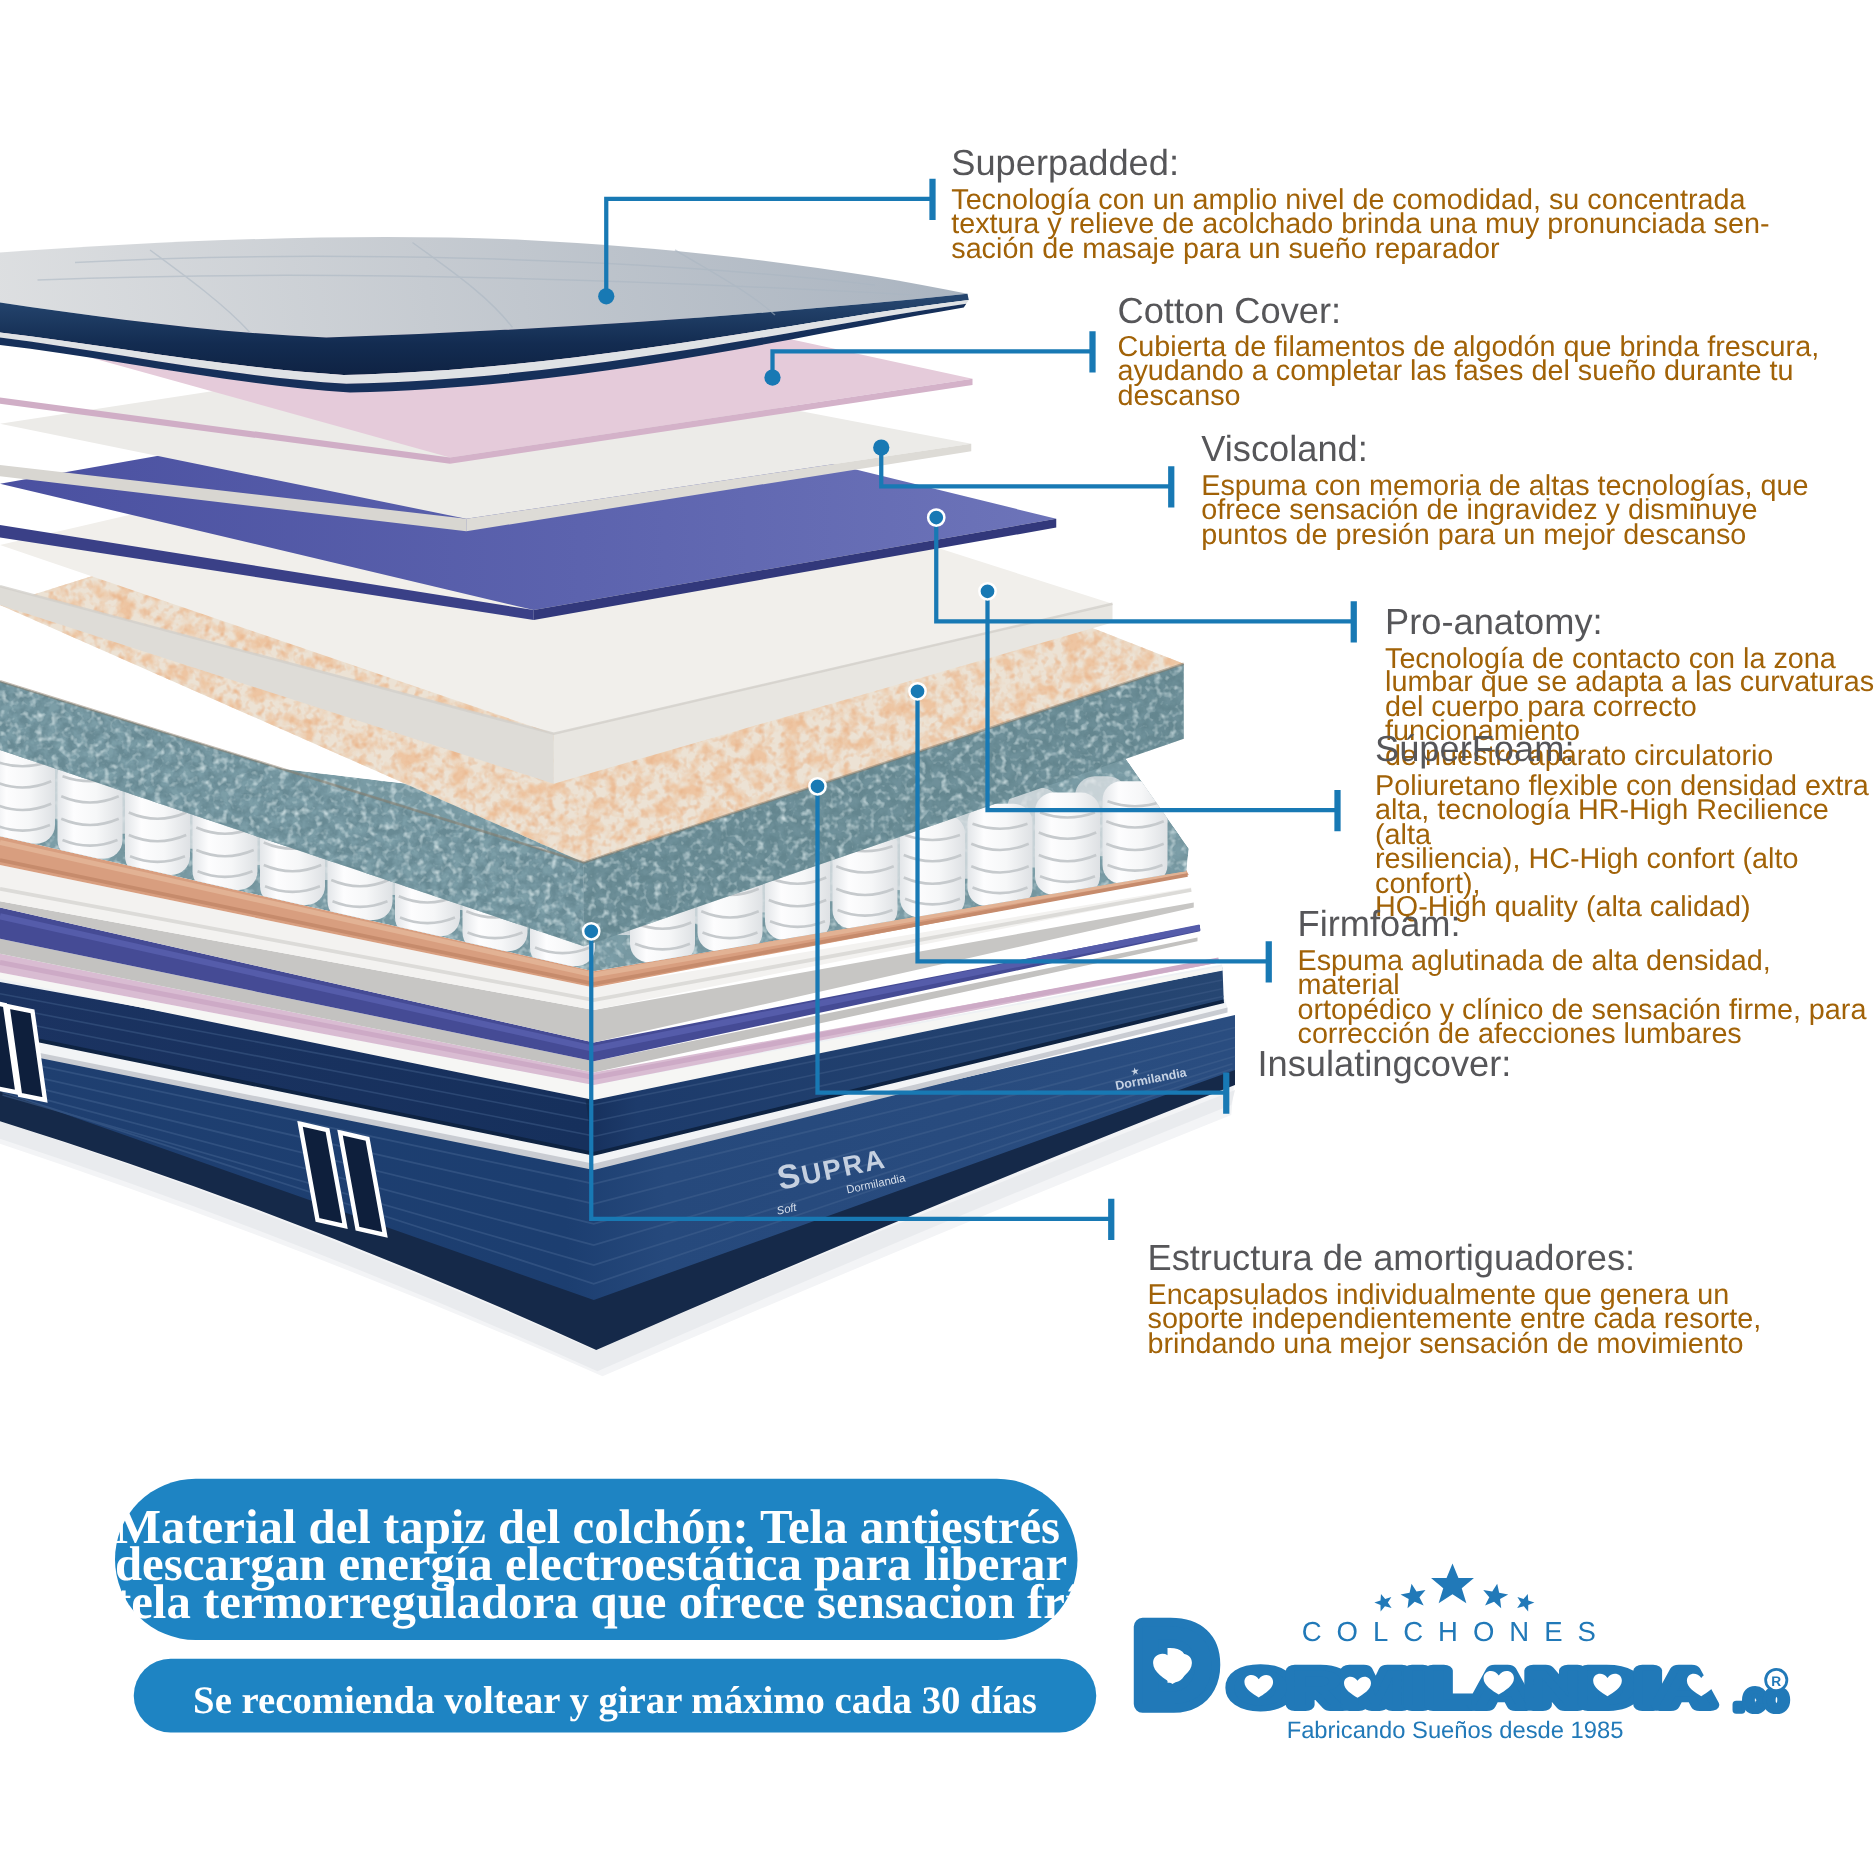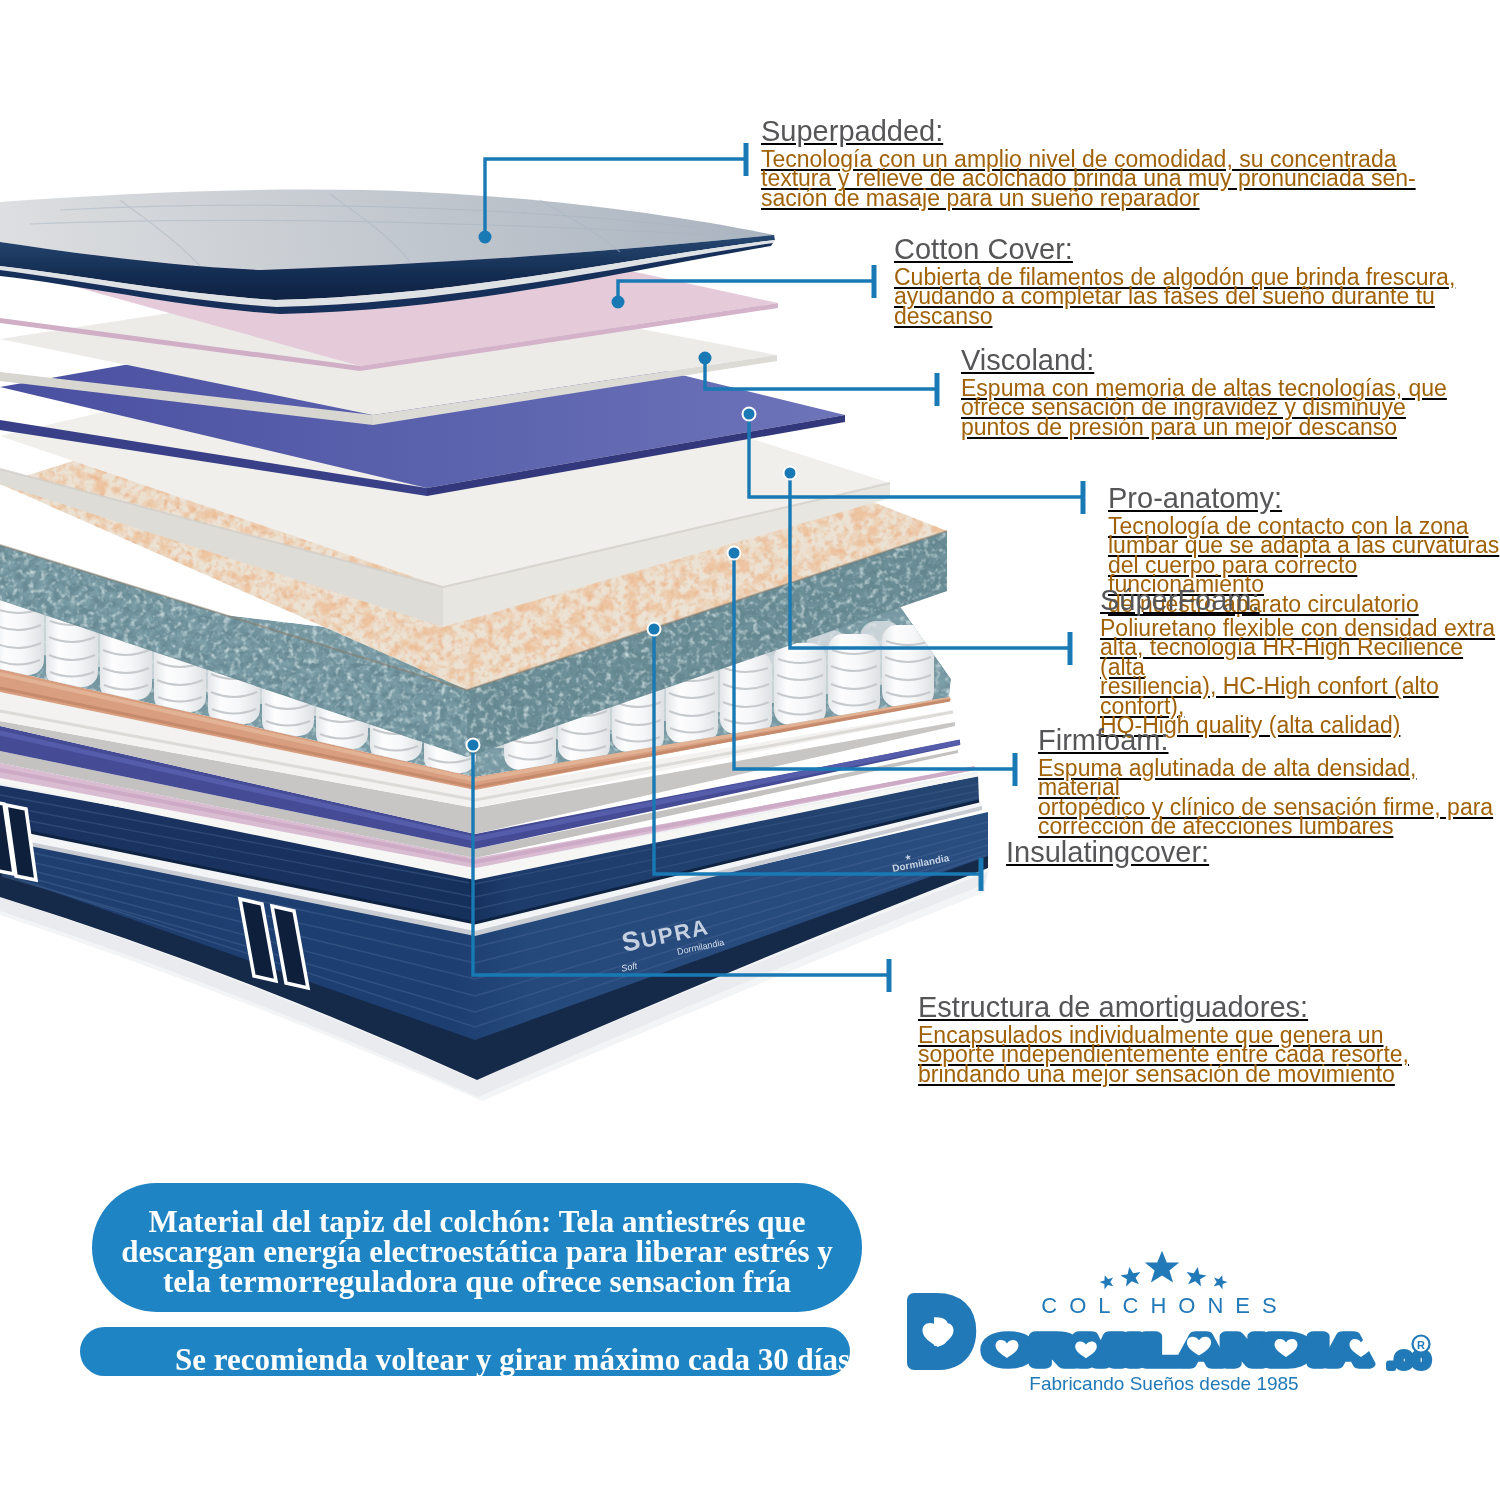--- a/index.html
+++ b/index.html
@@ -1,19 +1,19 @@
 <!DOCTYPE html>
 <html><head>
 <meta charset="utf-8">
 <style>
   html,body{margin:0;padding:0;background:#ffffff;}
   #page{position:relative;width:1500px;height:1500px;background:#ffffff;overflow:hidden;
         font-family:"Liberation Sans", sans-serif;}
   svg{position:absolute;left:0;top:0;}
-  .blk{position:absolute;text-decoration:underline;}
+  .blk{position:absolute;}
   .h{color:#565659;font-size:29px;font-weight:400;line-height:29px;letter-spacing:0px;}
   .b{color:#a16207;font-size:23px;line-height:19.4px;margin-top:4px;}
   .pill{position:absolute;background:#1e84c3;color:#ffffff;text-align:center;
         font-family:"Liberation Serif", serif;font-weight:700;}
 </style>
 </head>
 <body>
 <div id="page">
 
 <svg id="art" width="1500" height="1500" viewBox="0 0 1500 1500">
@@ -360,23 +360,23 @@
 </div>
 
 <div class="blk" style="left:918px;top:993px;">
   <div class="h">Estructura de amortiguadores:</div>
   <div class="b">Encapsulados individualmente que genera un<br>
   soporte independientemente entre cada resorte,<br>
   brindando una mejor sensación de movimiento</div>
 </div>
 
 <div class="pill" style="left:92px;top:1183px;width:770px;height:129px;border-radius:65px;">
-  <div style="padding-top:24px;font-size:31px;line-height:30px;white-space:nowrap;">
+  <div style="padding-top:24px;font-size:39px;line-height:30px;white-space:nowrap;">
   Material del tapiz del colchón: Tela antiestrés que<br>
   descargan energía electroestática para liberar estrés y<br>
   tela termorreguladora que ofrece sensacion fría</div>
 </div>
-<div class="pill" style="left:80px;top:1327px;width:770px;height:49px;border-radius:35px;text-align:right;">
+<div class="pill" style="left:107px;top:1327px;width:770px;height:59px;border-radius:35px;">
   <div style="padding-top:16px;font-size:31px;line-height:34px;white-space:nowrap;">
   Se recomienda voltear y girar máximo cada 30 días</div>
 </div>
 
 </div>
 
 </body></html>

